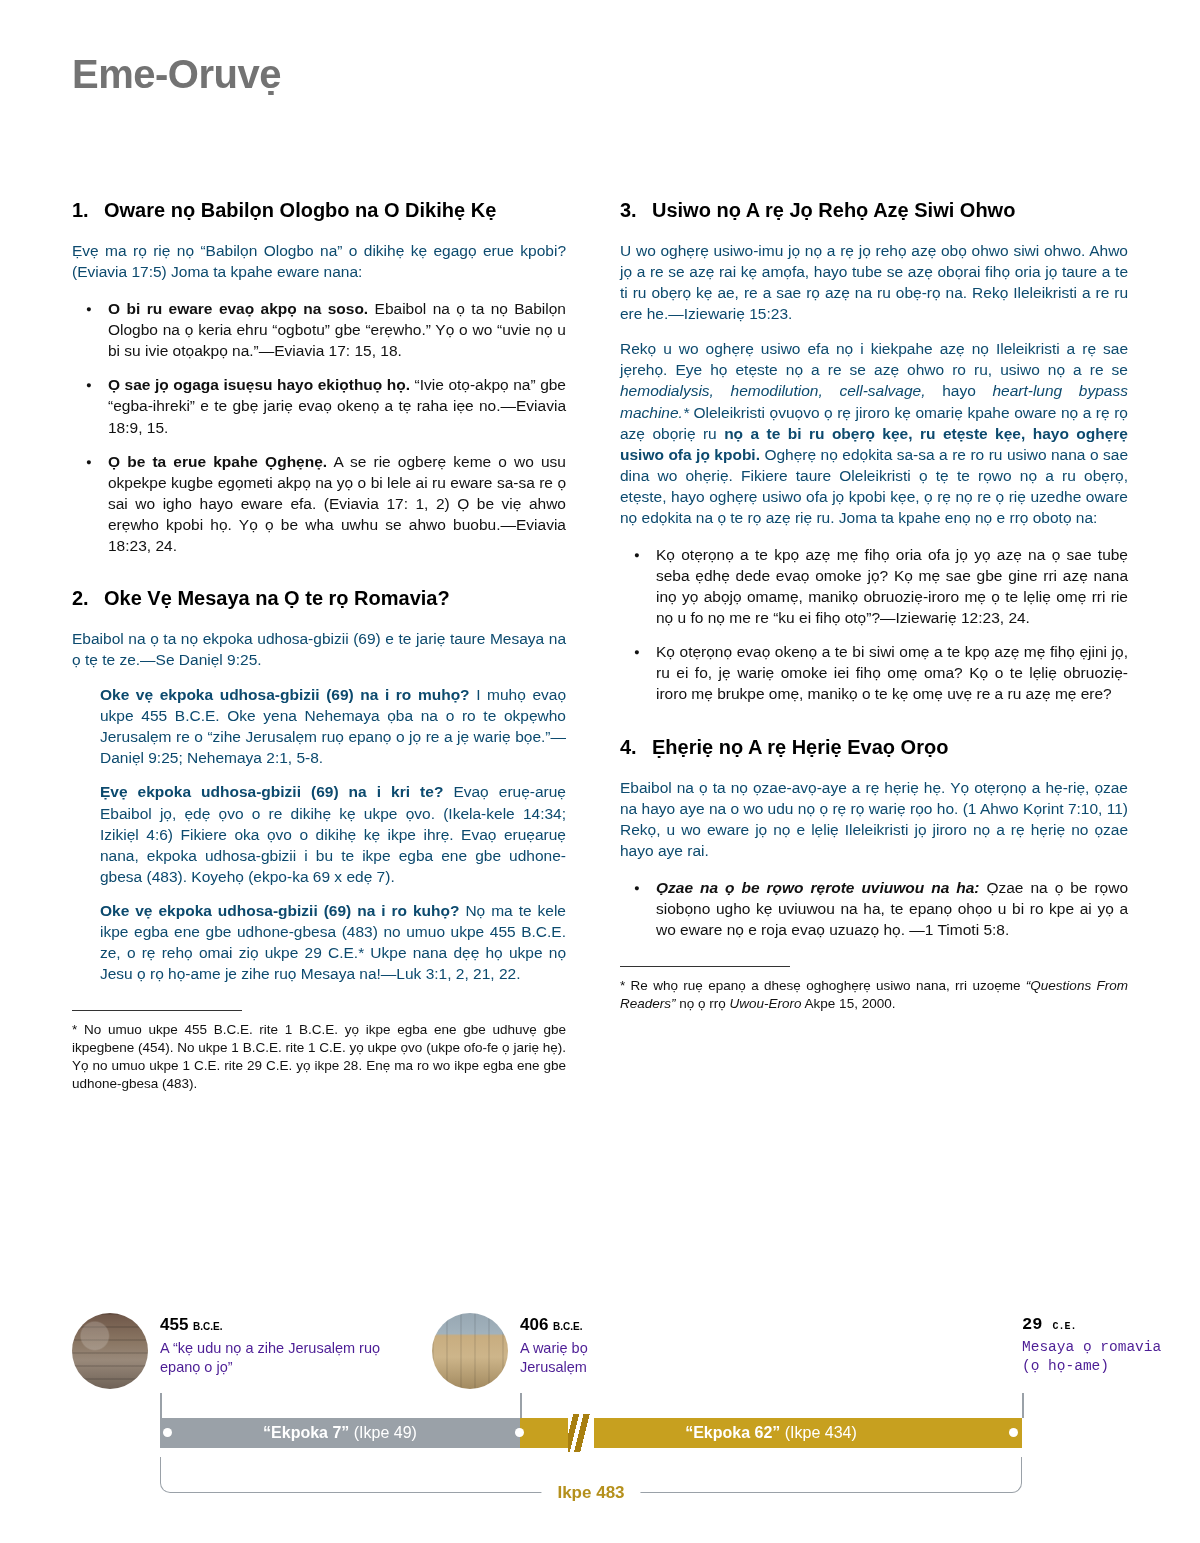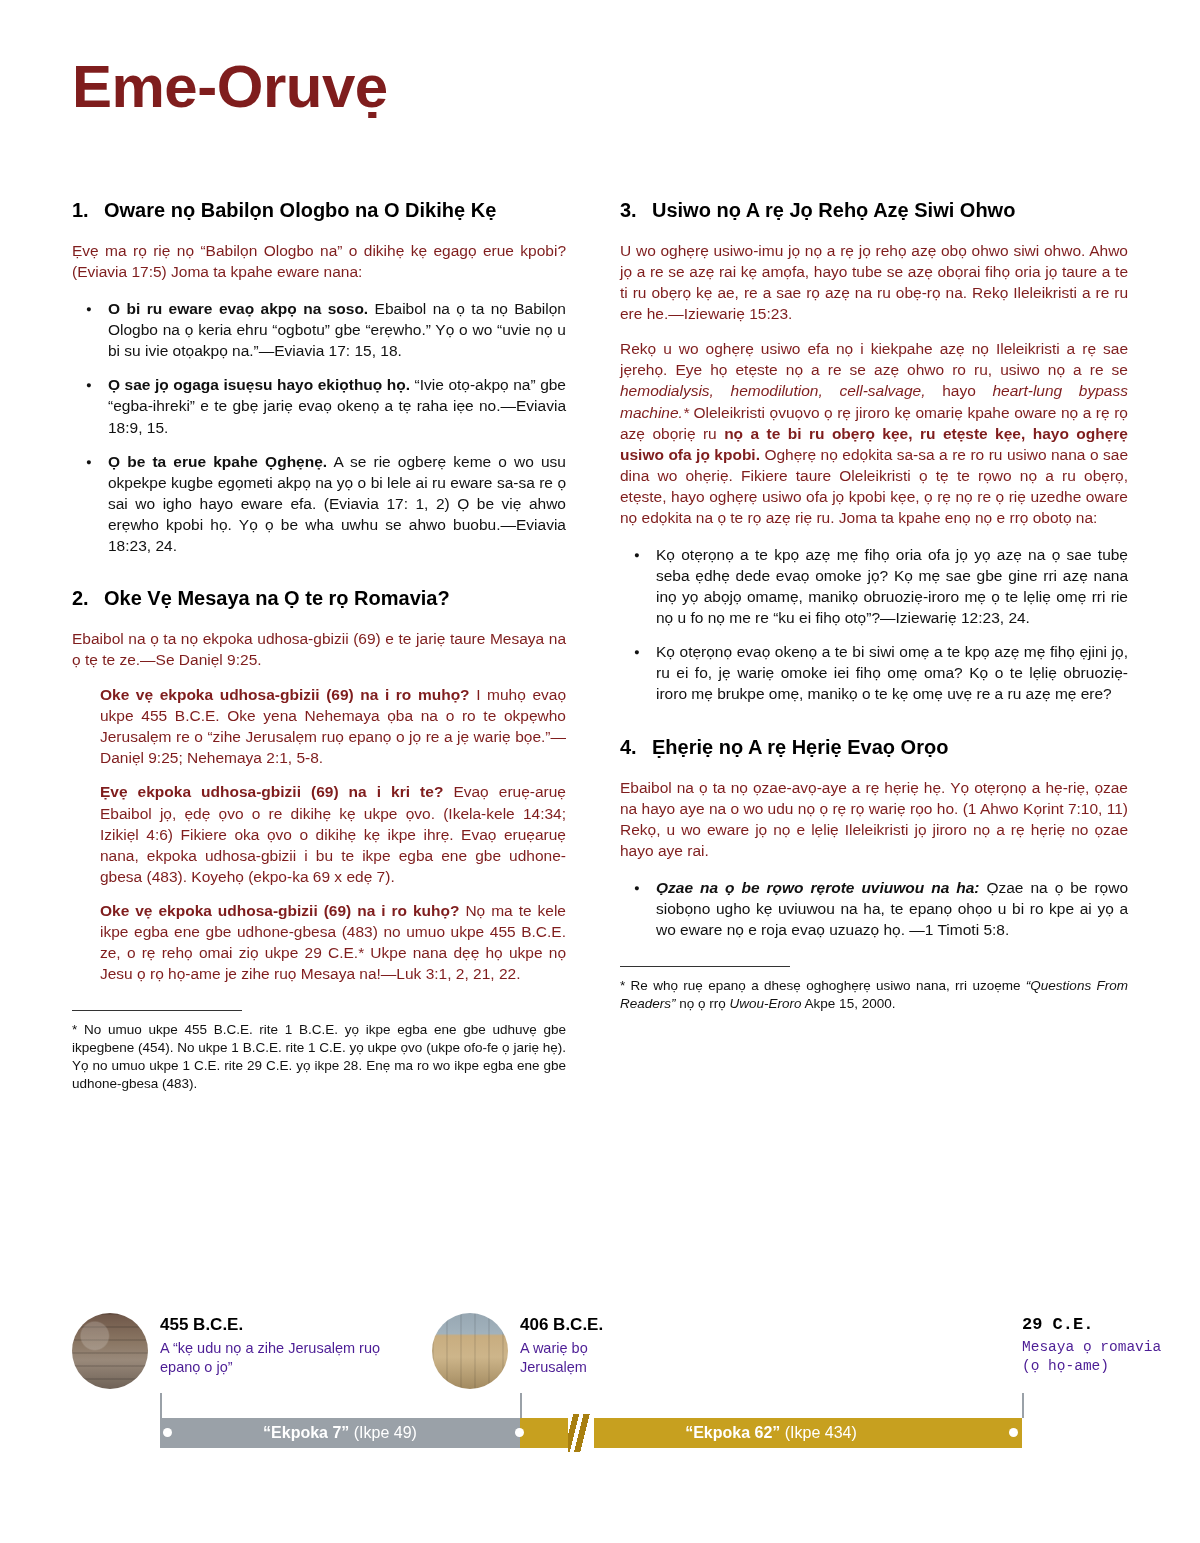--- a/index.html
+++ b/index.html
@@ -1,30 +1,30 @@
 <!DOCTYPE html>
 <html><head>
 <meta charset="utf-8">
 <style>
   * { margin:0; padding:0; box-sizing:border-box; }
   html,body { background:#ffffff; }
   body { font-family:"Liberation Sans", sans-serif; color:#1a1a1a; }
   .page { position:relative; width:1200px; height:1543px; background:#fff; overflow:hidden; }
 
-  .title { position:absolute; left:72px; top:52px; font-size:60px; font-weight:bold; color:#7f1d1d; letter-spacing:-0.5px; }
+  .title { position:absolute; left:72px; top:52px; font-size:40px; font-weight:bold; color:#737373; letter-spacing:-0.5px; }
 
   .columns { position:absolute; left:72px; top:198px; width:1056px; display:flex; gap:54px; }
   .col-left  { width:494px; }
   .col-right { width:508px; }
 
   h2.sec { font-size:20px; font-weight:bold; color:#000; display:flex; margin:30px 0 18px; line-height:1.2; }
   h2.sec.first { margin-top:0; }
   h2.sec .num { flex:none; width:32px; }
 
-  p.body { font-size:15.5px; line-height:1.36; text-align:justify; margin-bottom:14px; color:#7f1d1d; }
+  p.body { font-size:15.5px; line-height:1.36; text-align:justify; margin-bottom:14px; color:#0c4a6e; }
   p.sub  { margin-left:28px; margin-bottom:13px; }
   .lead  { font-weight:bold; }
   .bi    { font-weight:bold; font-style:italic; }
   em.it  { font-style:italic; }
 
   ul.bullets { list-style:none; margin:16px 0 8px 14px; }
   ul.bullets li { position:relative; padding-left:22px; font-size:15.5px; line-height:1.36; text-align:justify; margin-bottom:13px; color:#111; }
   ul.bullets li::before { content:"●"; position:absolute; left:0; top:5px; font-size:9.5px; color:#111; }
 
   .fnsep { width:170px; border-top:1.5px solid #333; margin:26px 0 10px; }
@@ -44,21 +44,21 @@
       repeating-linear-gradient(90deg, rgba(0,0,0,.08) 0 2px, transparent 2px 14px),
       linear-gradient(180deg, #97a7b2 0%, #a2b2bc 27%, #c8ad80 30%, #cdb58a 58%, #a28a60 100%); }
   .img-baptism { left:858px;
     background:
       radial-gradient(ellipse 14px 18px at 50% 38%, #e2b astonish 0, transparent 0),
       radial-gradient(ellipse 15px 20px at 50% 40%, #e3bd94 0 96%, transparent 100%),
       linear-gradient(180deg, #bfe0ee 0%, #7fb6d2 38%, #3e85ab 72%, #2f6f94 100%); }
 
   .tl-text { position:absolute; top:12px; }
   .tl-date { font-size:17px; font-weight:bold; color:#000; margin-bottom:4px; }
-  .tl-date .era { font-size:17px; }
+  .tl-date .era { font-size:10px; }
   .tl-cap { font-size:14.5px; line-height:1.28; color:#4c1d95; }
   .tl-text.t1 { left:88px;  width:222px; }
   .tl-text.t2 { left:448px; width:112px; }
   .tl-text.t3 { left:950px; width:140px;font-family:Liberation Mono, monospace; }
 
   .tick { position:absolute; width:1.5px; height:25px; top:90px; background:#9aa1a8; }
   .tick.k1 { left:88px; } .tick.k2 { left:448px; } .tick.k3 { left:950px; }
 
   .bars { position:absolute; left:88px; top:115px; width:862px; height:19px; }
   .bar { position:absolute; top:0; height:30px; display:flex; align-items:center; justify-content:center; }
@@ -171,15 +171,18 @@
         <span class="bar-label"><strong>“Ekpoka 7”</strong><span> (Ikpe 49)</span></span>
       </div>
       <div class="bar bar-gold">
         <span class="dot d2"></span>
         <span class="bar-break"></span>
         <span class="bar-label"><strong>“Ekpoka 62”</strong><span> (Ikpe 434)</span></span>
         <span class="dot d3"></span>
       </div>
     </div>
 
+    <div class="bracket">
+      <span class="bracket-label">Ikpe 483</span>
+    </div>
 
   </div>
 </div>
 
 </body></html>

